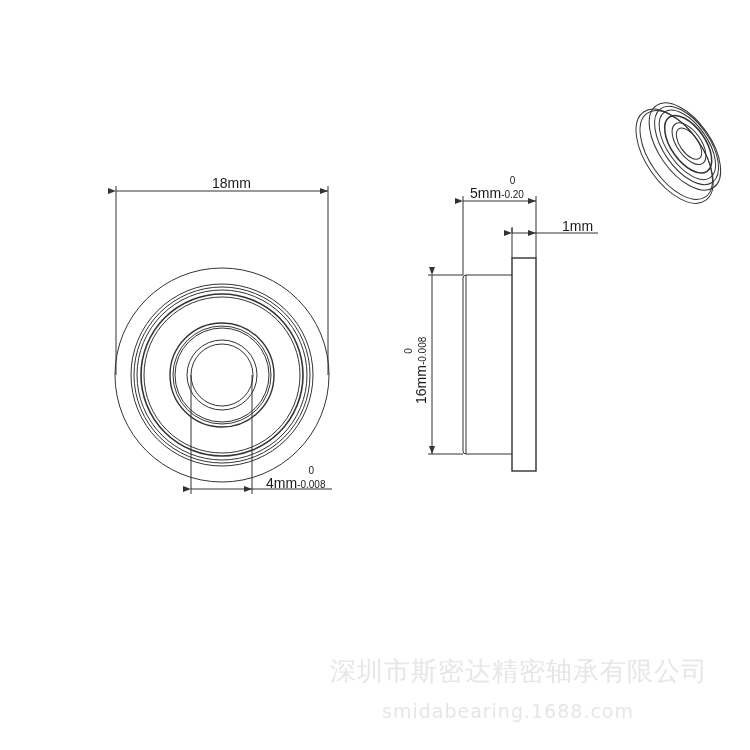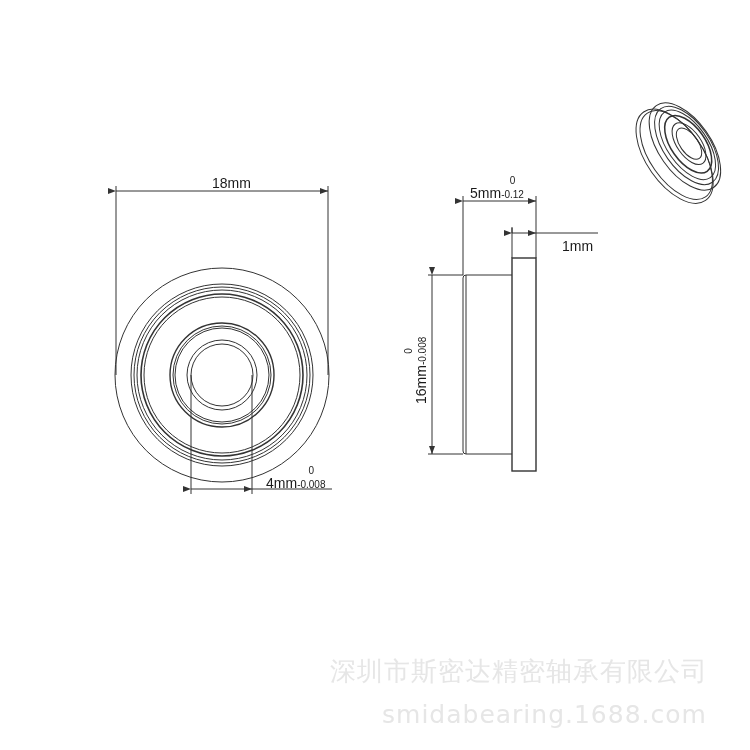--- a/index.html
+++ b/index.html
@@ -5,21 +5,21 @@
     html, body { margin: 0; padding: 0; background: #ffffff; }
     body { width: 750px; height: 750px; position: relative; overflow: hidden; font-family: "Liberation Sans", sans-serif; }
     svg.drawing { position: absolute; left: 0; top: 0; }
     .lbl { position: absolute; color: #1a1a1a; font-size: 14px; white-space: nowrap; line-height: 1; }
     .tol { position: relative; display: inline-block; }
     .tol .up { position: absolute; left: 50%; top: -10px; font-size: 10px; transform: translateX(-50%); }
     .tol .dn { font-size: 10px; }
     .vert { transform-origin: left top; transform: rotate(-90deg); }
     .wm { position: absolute; color: #e6e6e6; white-space: nowrap; }
     .wm-cn { left: 330px; top: 654px; font-size: 26px; letter-spacing: 1px; font-family: Liberation Serif, serif; }
-    .wm-en { left: 382px; top: 700px; font-size: 25px; letter-spacing: 1px; font-family: "DejaVu Sans", sans-serif; }
+    .wm-en { left: 382px; top: 700px; font-size: 19px; letter-spacing: 1px; font-family: "DejaVu Sans", sans-serif; }
   </style>
 </head>
 <body>
 
 <svg class="drawing" width="750" height="750" viewBox="0 0 750 750" xmlns="http://www.w3.org/2000/svg">
   <defs>
     <marker id="arr" markerWidth="8" markerHeight="6" refX="8" refY="3" orient="auto" markerUnits="userSpaceOnUse">
       <path d="M0,0 L8,3 L0,6 Z" fill="#333"></path>
     </marker>
   </defs>
@@ -91,24 +91,24 @@
 
 <div class="lbl" style="left:212px; top:176px;">
   <span>18mm</span>
 </div>
 
 <div class="lbl" style="left:266px; top:476px;">
   <span>4mm</span><span class="tol"><span class="up">0</span><span class="dn">-0.008</span></span>
 </div>
 
 <div class="lbl" style="left:470px; top:186px;">
-  <span>5mm</span><span class="tol"><span class="up">0</span><span class="dn">-0.12</span></span>
+  <span>5mm</span><span class="tol"><span class="up">0</span><span class="dn">-0.20</span></span>
 </div>
 
-<div class="lbl" style="left:562px; top:219px;margin-top:20px;">
+<div class="lbl" style="left:562px; top:219px;">
   <span>1mm</span>
 </div>
 
 <div class="lbl vert" style="left:414px; top:404px;">
   <span>16mm</span><span class="tol"><span class="up">0</span><span class="dn">-0.008</span></span>
 </div>
 
 <div class="wm wm-cn">深圳市斯密达精密轴承有限公司</div>
 <div class="wm wm-en">smidabearing.1688.com</div>
 

